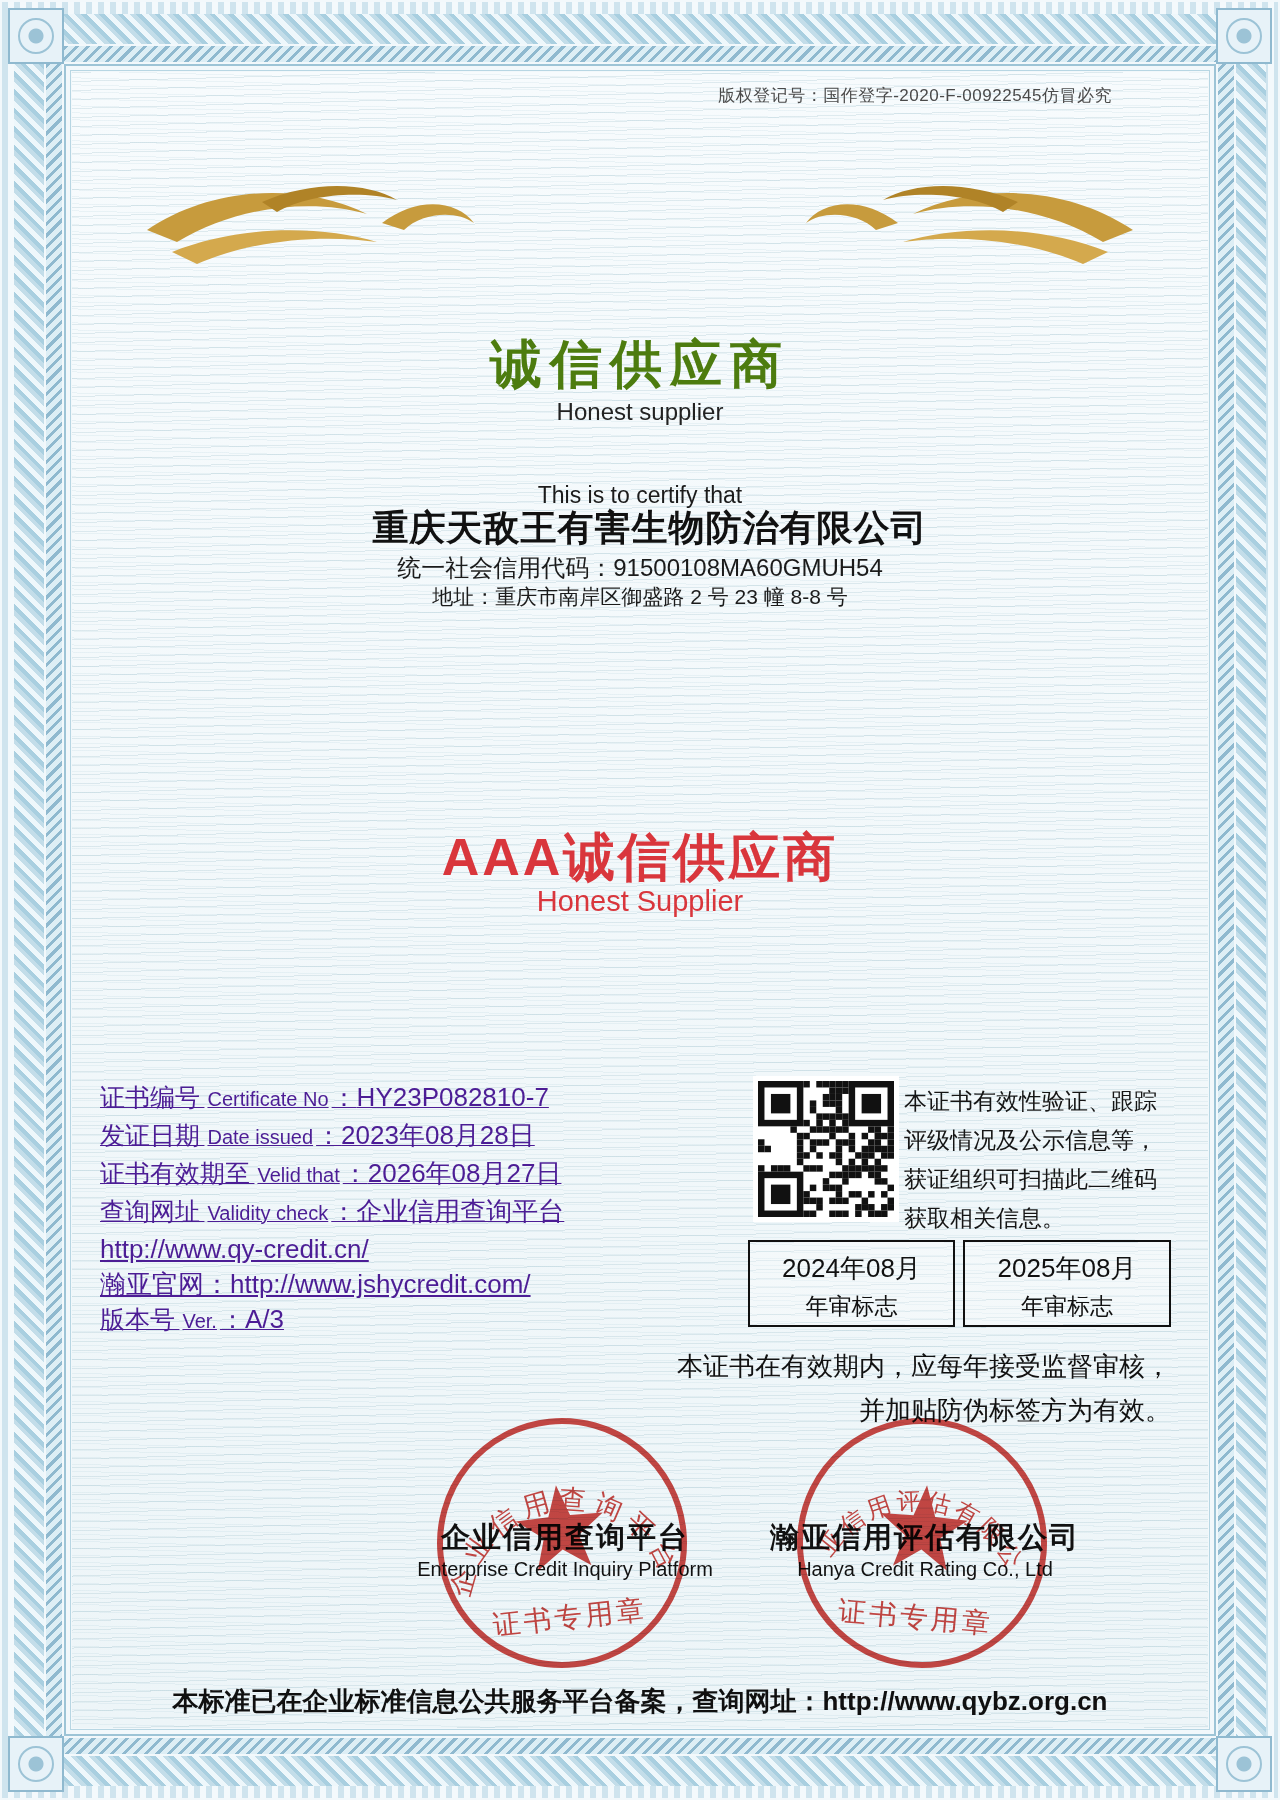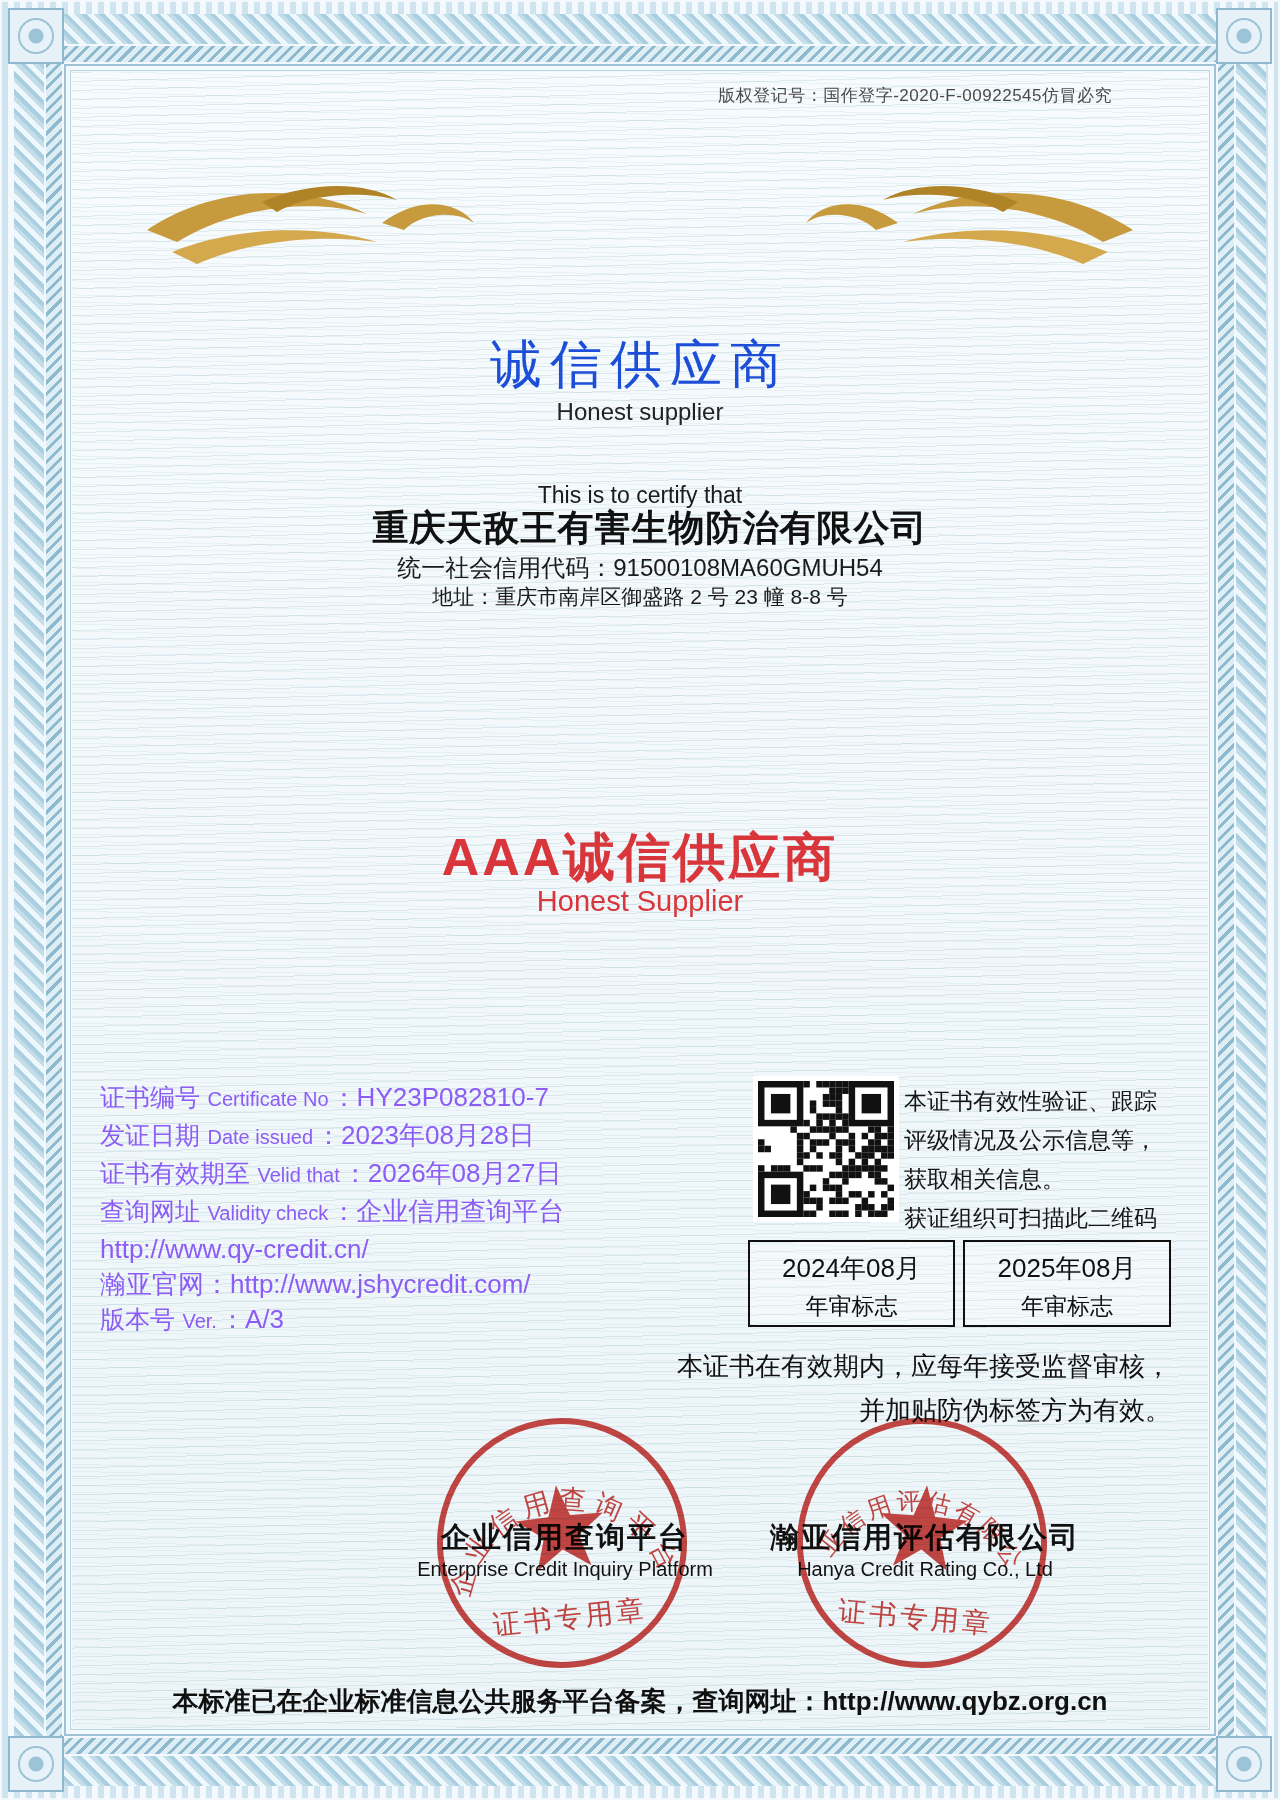--- a/index.html
+++ b/index.html
@@ -28,32 +28,32 @@
   .abs{position:absolute;}
   .ctr{left:0;width:100%;text-align:center;}
   
   .copyright{top:84px;right:168px;font-size:17px;color:#4a4a4a;letter-spacing:.5px;}
   .logo{top:112px;left:538px;width:205px;height:205px;border-radius:50%;background:#d8262c;
         display:flex;align-items:center;justify-content:center;}
   .logo svg{width:100%;height:100%;}
   .flourish{top:168px;width:400px;height:120px;}
   .fl-l{left:112px;}
   .fl-r{left:768px;transform:scaleX(-1);}
-  .title-cn{top:330px;font-size:52px;letter-spacing:8px;color:#1d4ed8;font-weight:400;}
+  .title-cn{top:330px;font-size:52px;letter-spacing:8px;color:#4d7c0f;font-weight:700;}
   .title-en{top:398px;font-size:24px;color:#222;}
   .certify-cn{top:445px;font-size:28px;color:#1b1b1b;letter-spacing:3px;}
   .certify-en{top:482px;font-size:23px;color:#1b1b1b;}
   .company{top:504px;font-size:36px;font-weight:800;color:#111;letter-spacing:1px;padding-left:10px;}
   .credit-code{top:552px;font-size:24px;color:#1b1b1b;}
   .address{top:583px;font-size:21px;color:#1b1b1b;}
   
   .award-cn{top:823px;font-size:52px;font-weight:700;color:#d9363c;letter-spacing:3px;}
   .award-en{top:885px;font-size:29px;color:#d9363c;}
   
-  .details{top:1080px;left:100px;width:560px;color:#8b5cf6;}
+  .details{top:1080px;left:100px;width:560px;color:#4c1d95;text-decoration:underline;}
   .drow{line-height:35px;white-space:nowrap;}
   .lcn{font-size:25px;}
   .len{font-size:20px;padding:0 3px;}
   .dval{font-size:26px;}
   
   .qr{top:1076px;left:753px;width:146px;height:146px;background:#fff;padding:5px;box-sizing:border-box;}
   .qr svg{width:100%;height:100%;display:block;}
   .qr-note{top:1082px;left:904px;width:336px;font-size:23px;line-height:39px;color:#151515;}
   
   .audit-box{top:1240px;height:87px;border:2.5px solid #101010;box-sizing:border-box;
@@ -295,22 +295,22 @@
           <rect x="90" y="120" width="6" height="6"></rect>
           <rect x="102" y="120" width="6" height="6"></rect>
           <rect x="108" y="120" width="6" height="6"></rect>
           <rect x="114" y="120" width="6" height="6"></rect>
         </g>
     </svg>
   </div>
   <div class="abs qr-note">
     <div>本证书有效性验证、跟踪</div>
     <div>评级情况及公示信息等，</div>
+    <div>获证组织可扫描此二维码</div>
     <div>获取相关信息。</div>
-    <div>获证组织可扫描此二维码</div>
   </div>
 
   <div class="abs audit-box ab1">
     <div class="ab-l1">2024年08月</div>
     <div class="ab-l2">年审标志</div>
   </div>
   <div class="abs audit-box ab2">
     <div class="ab-l1">2025年08月</div>
     <div class="ab-l2">年审标志</div>
   </div>

